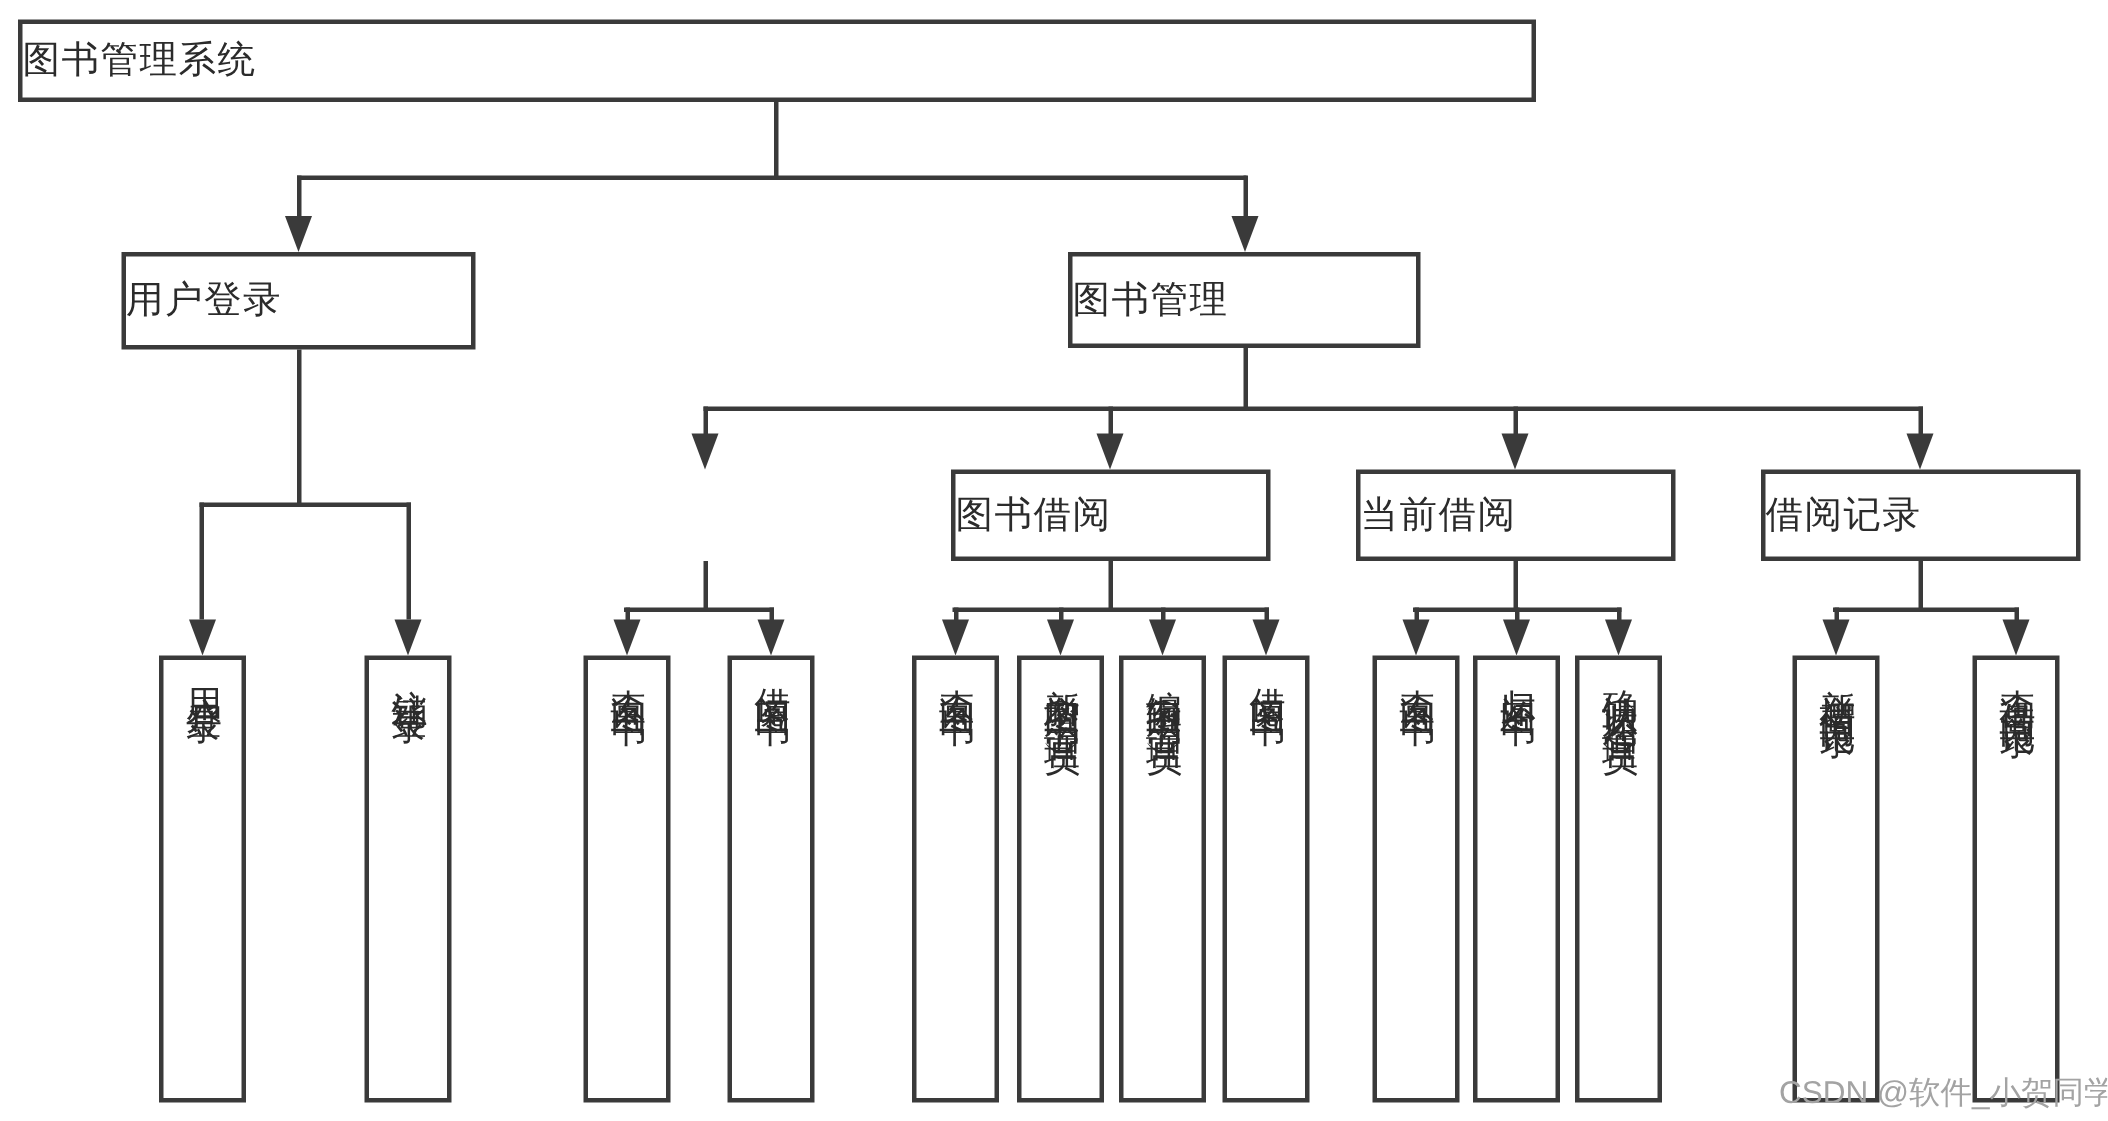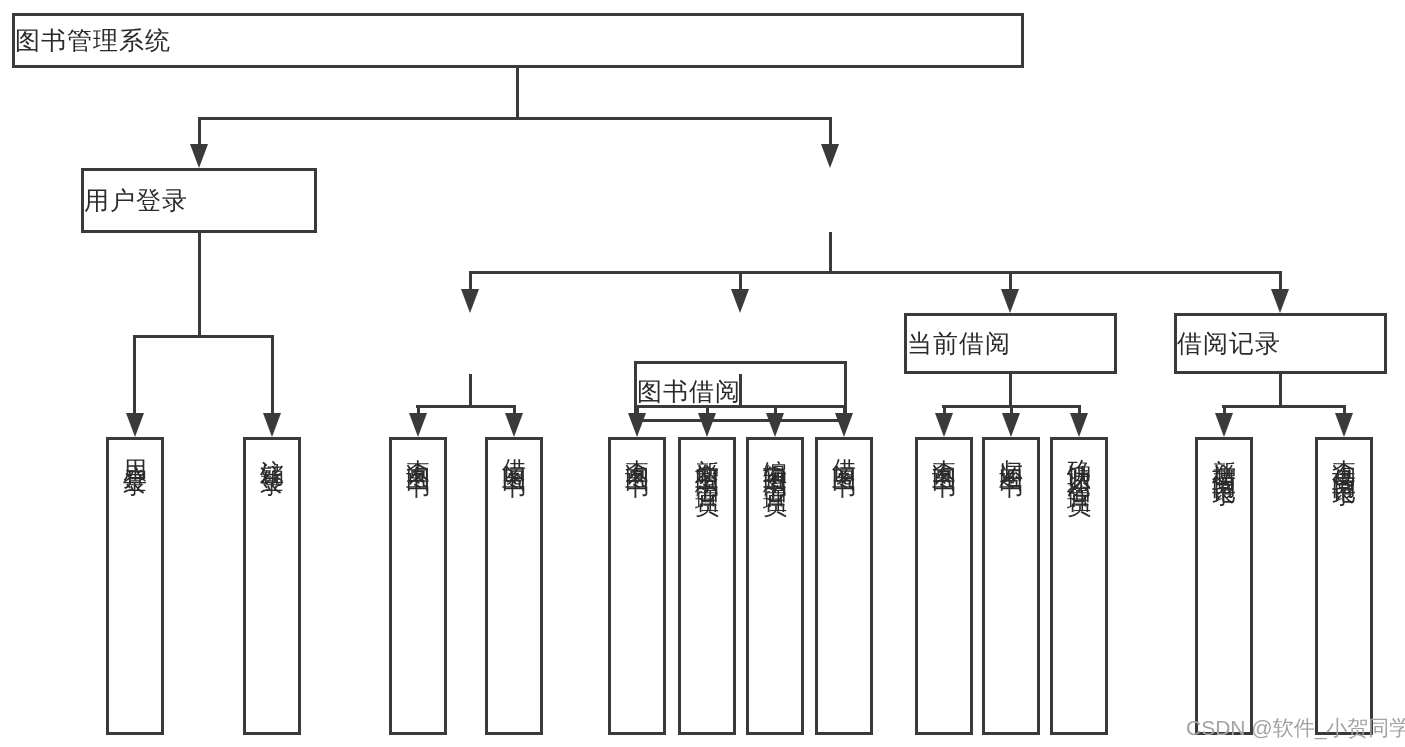--- a/index.html
+++ b/index.html
@@ -43,40 +43,43 @@
   <div class="vl" style="left:516px; top:68px; height:50px;"></div>
   <div class="hl" style="left:198px; top:117px; width:633px;"></div>
   <div class="vl" style="left:198px; top:117px; height:28px;"></div>
   <div class="ar" style="left:190px; top:144px;"></div>
   <div class="vl" style="left:829px; top:117px; height:28px;"></div>
   <div class="ar" style="left:821px; top:144px;"></div>
 
   <div class="node" style="left:81px; top:168px; width:236px; height:65px;">
     <span>用户登录</span>
   </div>
+  <div class="node" style="left:712px; top:168px; width:235px; height:64px;">
+    <span>图书管理</span>
+  </div>
 
   <div class="vl" style="left:198px; top:233px; height:104px;"></div>
   <div class="hl" style="left:133px; top:335px; width:141px;"></div>
   <div class="vl" style="left:133px; top:335px; height:78px;"></div>
   <div class="vl" style="left:271px; top:335px; height:78px;"></div>
   <div class="ar" style="left:126px; top:413px;"></div>
   <div class="ar" style="left:263px; top:413px;"></div>
 
   <div class="vl" style="left:829px; top:232px; height:41px;"></div>
   <div class="hl" style="left:469px; top:271px; width:813px;"></div>
   <div class="vl" style="left:469px; top:271px; height:19px;"></div>
   <div class="vl" style="left:739px; top:271px; height:19px;"></div>
   <div class="vl" style="left:1009px; top:271px; height:19px;"></div>
   <div class="vl" style="left:1279px; top:271px; height:19px;"></div>
   <div class="ar" style="left:461px; top:289px;"></div>
   <div class="ar" style="left:731px; top:289px;"></div>
   <div class="ar" style="left:1001px; top:289px;"></div>
   <div class="ar" style="left:1271px; top:289px;"></div>
 
-  <div class="node" style="left:634px; top:313px; width:213px; height:61px;margin-top:48px;">
+  <div class="node" style="left:634px; top:313px; width:213px; height:61px;">
     <span>图书借阅</span>
   </div>
   <div class="node" style="left:904px; top:313px; width:213px; height:61px;">
     <span>当前借阅</span>
   </div>
   <div class="node" style="left:1174px; top:313px; width:213px; height:61px;">
     <span>借阅记录</span>
   </div>
 
   <div class="vl" style="left:469px; top:374px; height:33px;"></div>

